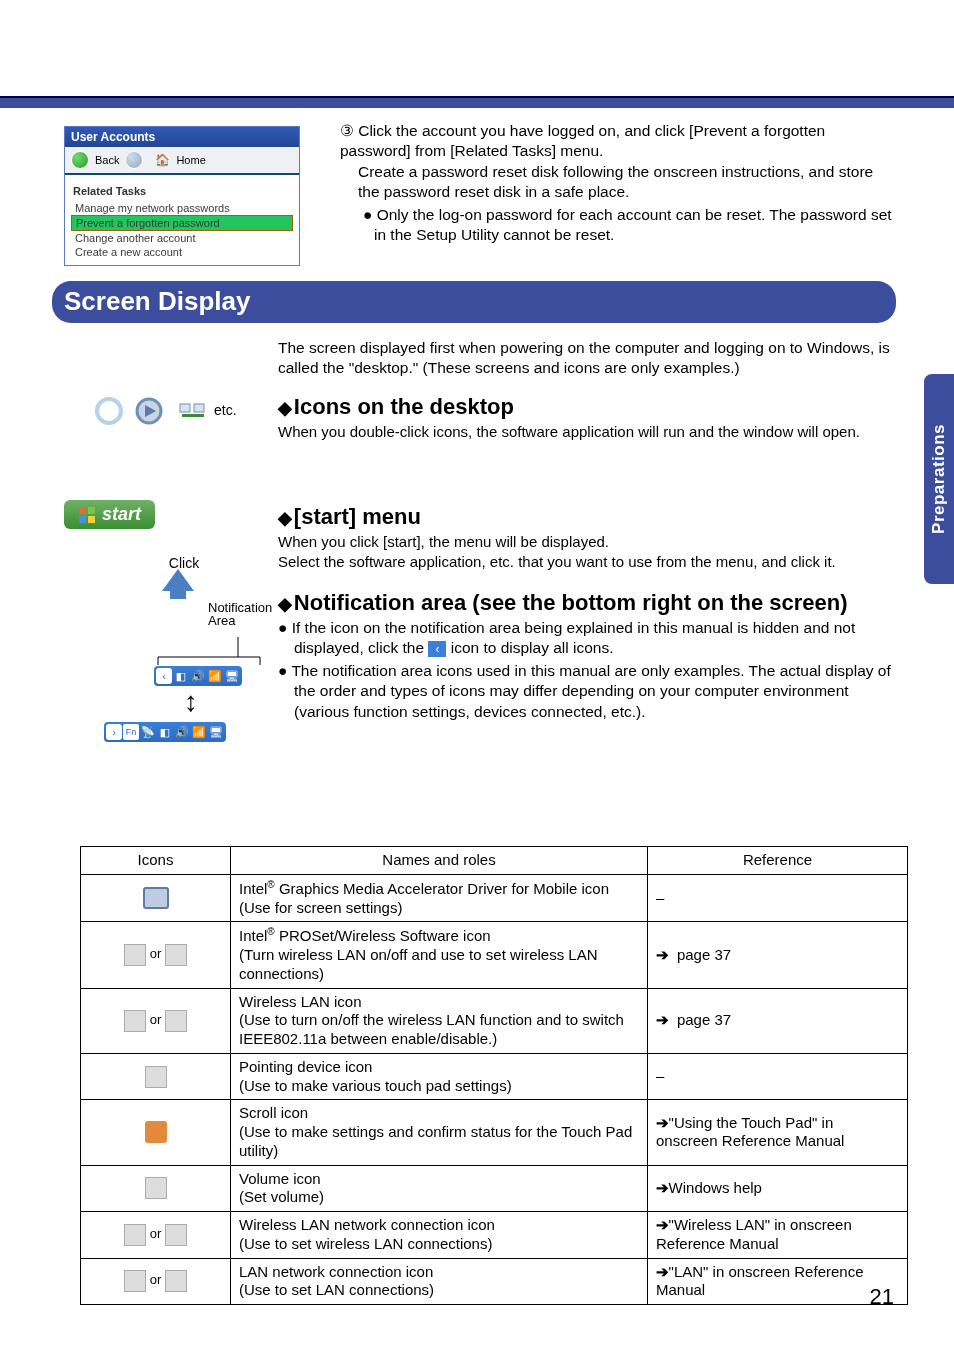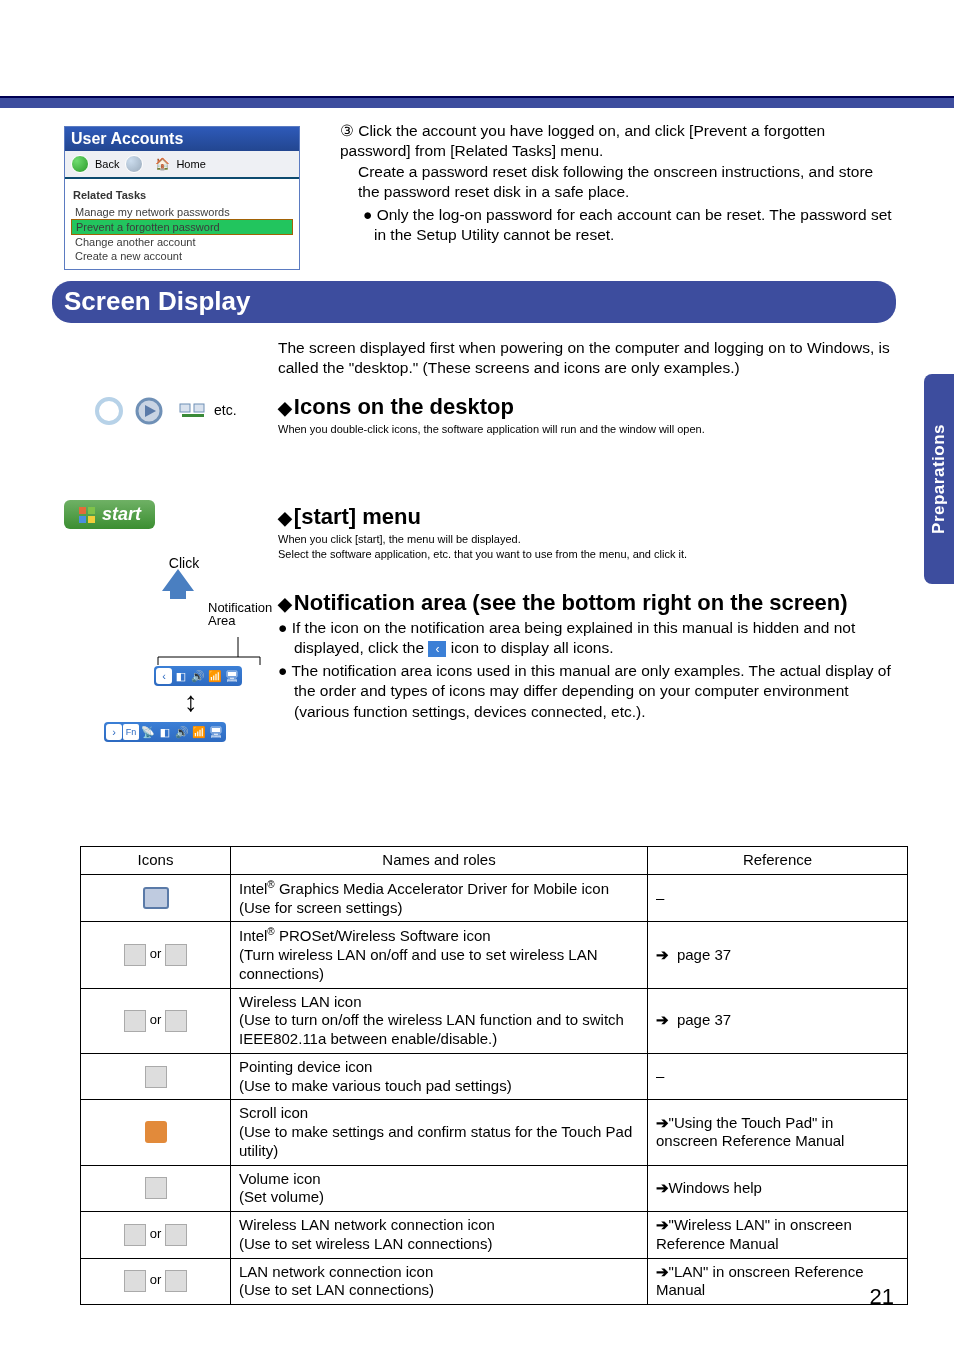--- a/index.html
+++ b/index.html
@@ -2,21 +2,21 @@
 <html><head>
 <meta charset="utf-8">
 <style>
   * { box-sizing: border-box; margin: 0; padding: 0; }
   html, body { width: 954px; height: 1350px; font-family: Arial, Helvetica, sans-serif; background: #fff; color: #000; }
   .page { position: relative; width: 954px; height: 1350px; padding: 56px 58px 40px 64px; }
   .topbar { position: absolute; top: 96px; left: 0; right: 0; height: 12px; background: #3d4d9e; border-top: 2px solid #000053; }
   .side-tab { position: absolute; right: 0; top: 374px; width: 30px; height: 210px; background: #3d4d9e; border-top-left-radius: 8px; border-bottom-left-radius: 8px; display:flex; align-items:center; justify-content:center; }
   .side-tab span { color:#fff; font-weight:bold; writing-mode: vertical-rl; transform: rotate(180deg); font-size: 17px; letter-spacing:.5px; }
   .ua-window { position:absolute; top:126px; left:64px; width:236px; border:1px solid #5b7bc1; font-size:11px; }
-  .ua-title { background: linear-gradient(#2e5ab9,#224690); color:#fff; padding:3px 6px; font-weight:bold; font-size:16px;}
+  .ua-title { background: linear-gradient(#2e5ab9,#224690); color:#fff; padding:3px 6px; font-weight:bold; font-size:12px;}
   .ua-toolbar { background:#eef0f4; padding:4px 6px; border-bottom:2px solid #0c4a6e; font-size:11px; display:flex; gap:6px; align-items:center;}
   .ua-toolbar .circ { width:18px; height:18px; border-radius:50%; background:radial-gradient(circle at 30% 30%,#6fdc6f,#2a9a2a); border:1px solid #fff; display:inline-block;}
   .ua-toolbar .circ2 { width:18px; height:18px; border-radius:50%; background:radial-gradient(circle at 30% 30%,#cde,#9ab); border:1px solid #fff; display:inline-block;}
   .ua-body { background:#fff; padding:6px; }
   .ua-label { font-weight:bold; color:#333; margin:4px 2px 4px 2px;}
   .ua-item { color:#3b3b3b; padding:1px 4px; }
   .ua-item.sel { background:#22c55e; border:1px solid #a16207; }
   .content-block-top { position:absolute; top:121px; left:340px; width:554px; font-size:15.5px; line-height:1.32; }
   .content-block-top .num { font-family: serif; }
   .bullet-indent { padding-left:18px; text-indent:-11px; margin-top:2px;}
@@ -28,21 +28,21 @@
   .start-fig { position:absolute; top:500px; left:64px; width:200px; font-size:14px; }
   .start-btn-fig { background: linear-gradient(#6fb165,#3b8e31); color:#fff; border-radius:6px; padding:4px 14px; font-style:italic; font-weight:bold; font-size:18px; display:inline-flex; align-items:center; gap:6px; margin-bottom:24px;}
   .click-label { text-align:center; margin:2px 0 0 40px;}
   .notif-label { font-size:13px; line-height:1;}
   .tray-box { background:linear-gradient(#3b7fd6,#2d6ac1); border-radius:4px; margin-top:4px; display:inline-flex; align-items:center; padding:2px; gap:1px;}
   .tray-box .ico { width:16px; height:16px; font-size:11px; display:inline-flex; align-items:center; justify-content:center; color:#fff;}
   .updown-arrow { font-size:28px; font-weight:bold; margin-left:120px;}
   .h2 { font-size:22px; font-weight:bold; margin-bottom:2px; }
   .dia { font-size:18px; margin-right:2px;}
   .h2-block {  }
-  .p { font-size:11px; line-height:1.32; }
+  .p { font-size:15px; line-height:1.32; }
   .b-icons { position:absolute; top:394px; left:278px; width:616px; }
   .b-start { position:absolute; top:504px; left:278px; width:616px; }
   .b-notif { position:absolute; top:590px; left:278px; width:616px; }
   .ul { list-style:none; padding-left:0;}
   .ul li { padding-left:16px; text-indent:-16px; font-size:15.5px; line-height:1.32; margin-top:2px;}
   .ul li::before { content:"\25CF  ";}
   .inline-icon-box { display:inline-block; width:18px; height:16px; background:#3b7fd6; color:#fff; font-size:12px; line-height:16px; text-align:center; vertical-align:middle; text-indent:0;}
   table.icons-table { position:absolute; top:846px; left:64px; width:828px; border-collapse:collapse; font-size:15px;margin-left:16px; }
   table.icons-table th, table.icons-table td { border:1px solid #000; padding:4px 8px; vertical-align:middle; line-height:1.25;}
   table.icons-table th { font-weight:normal; text-align:center; background:#fff; }

